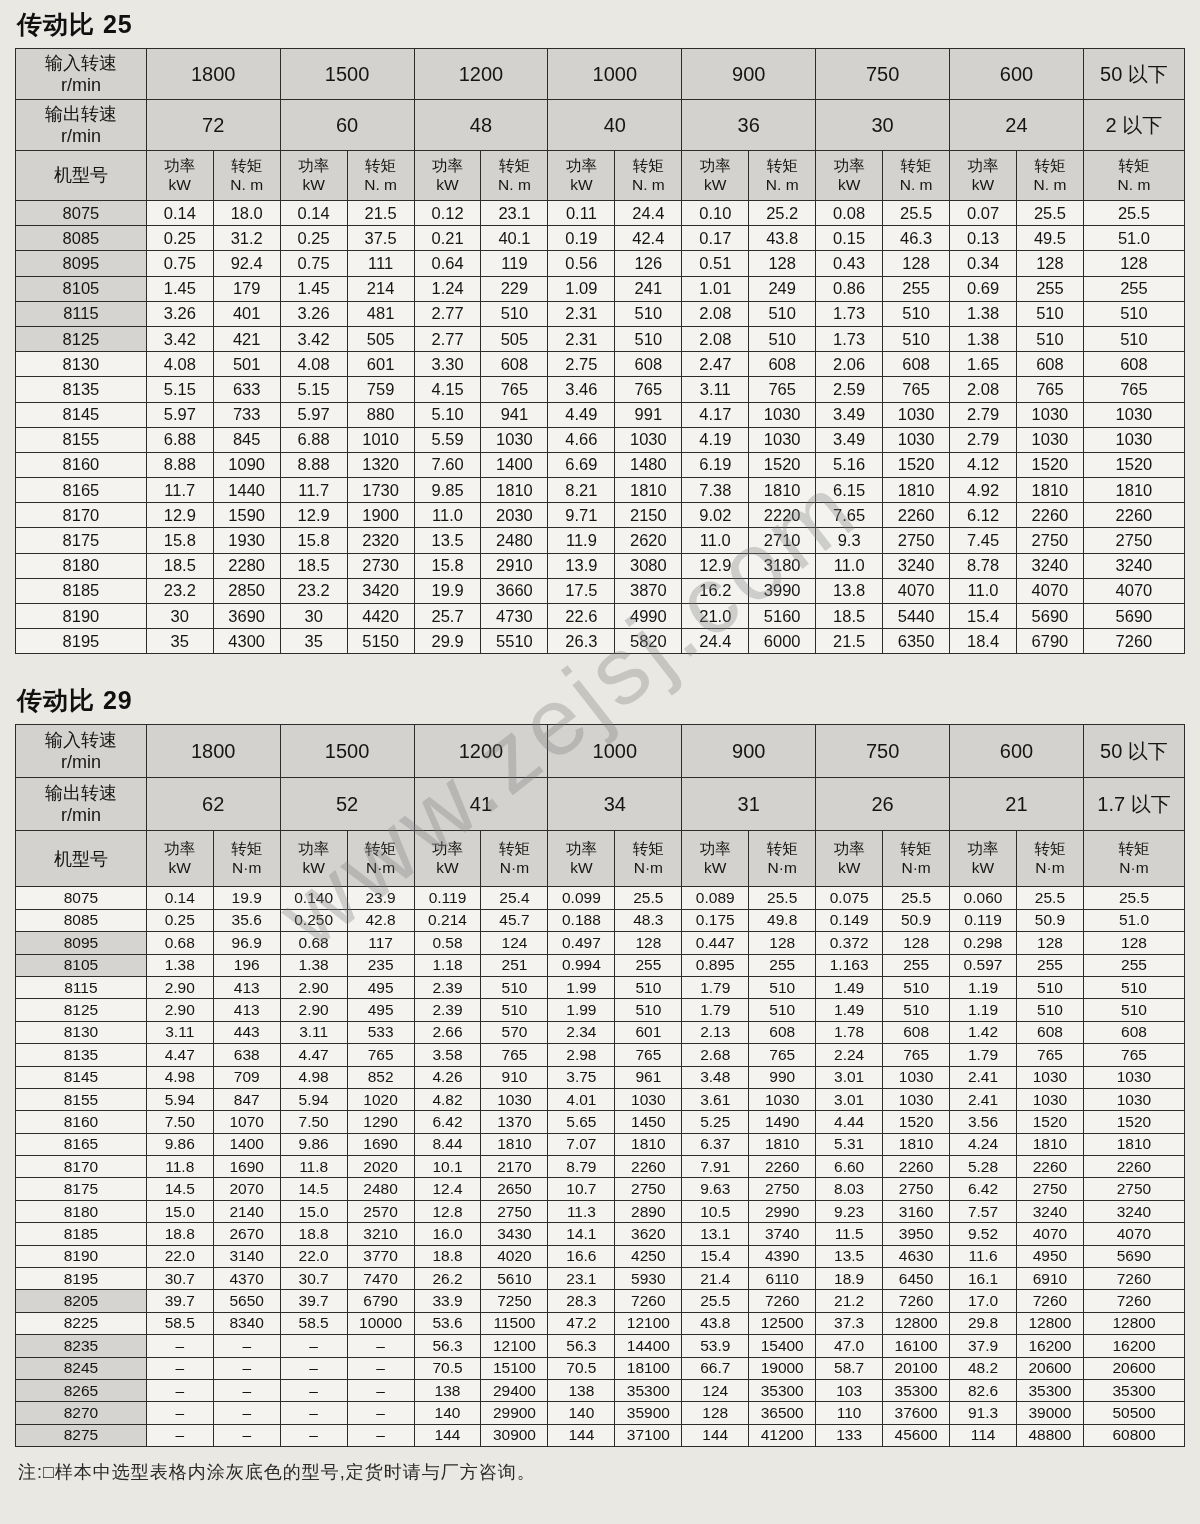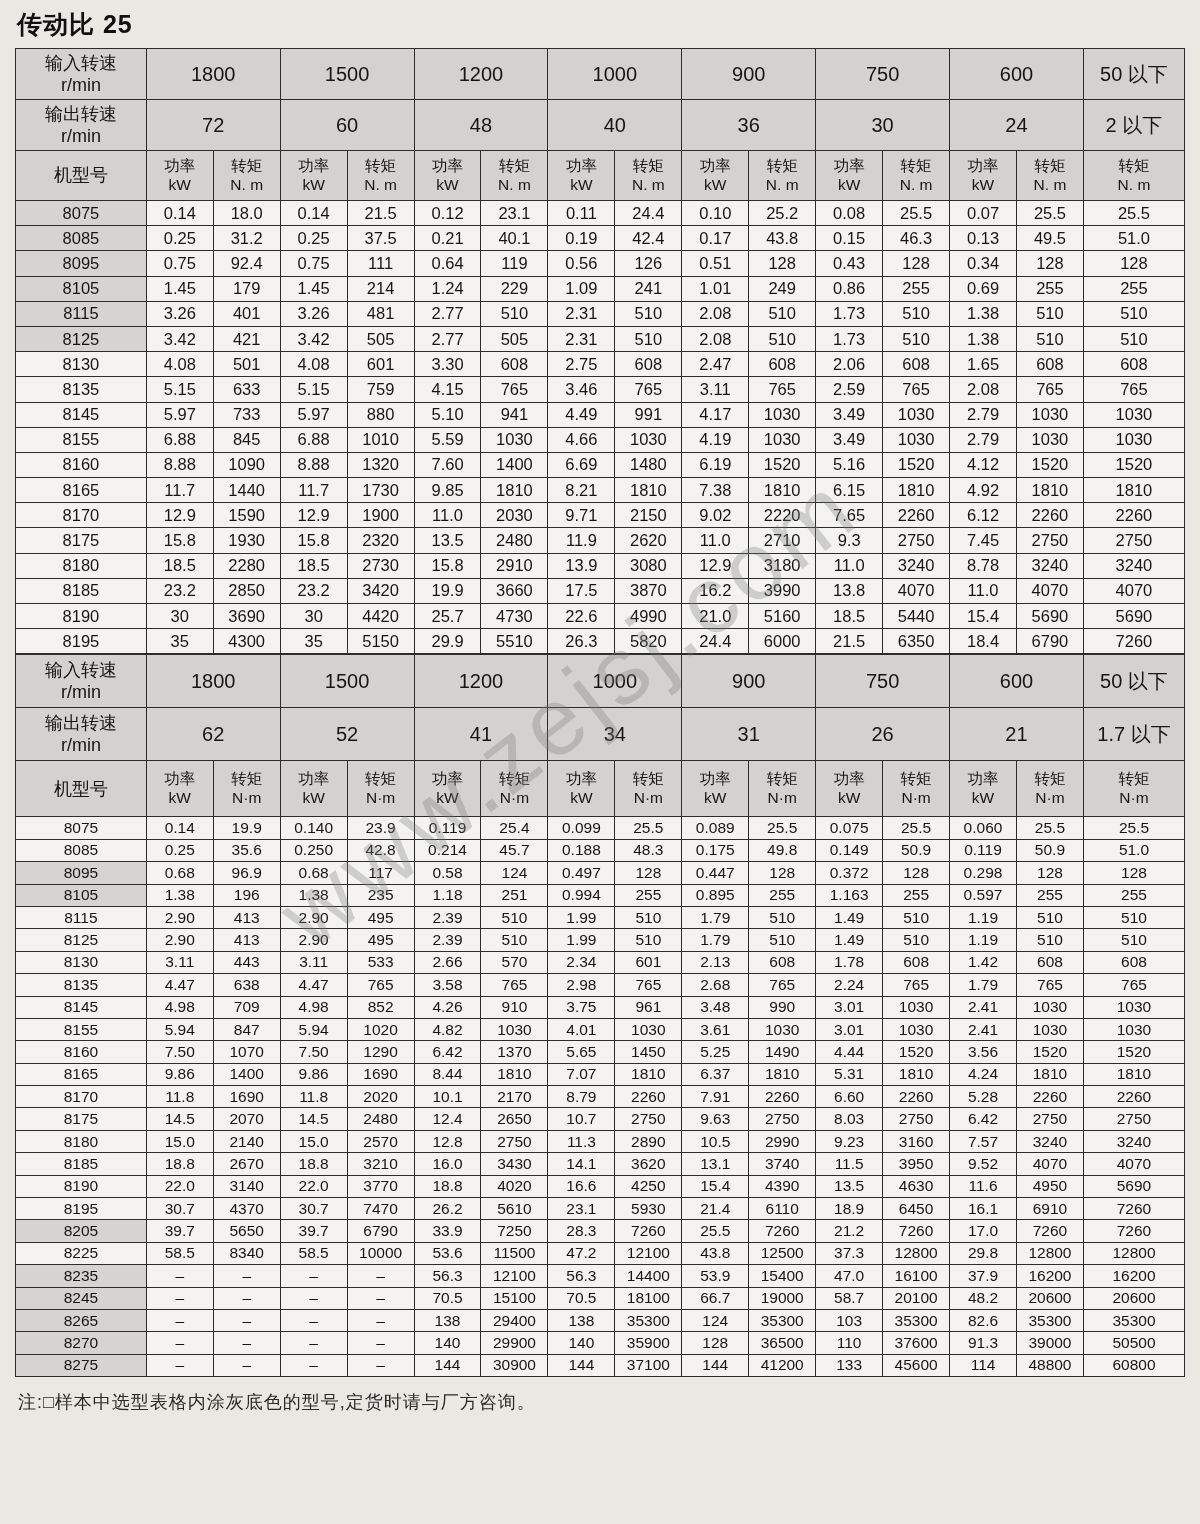--- a/index.html
+++ b/index.html
@@ -456,20 +456,21 @@
           <td class="value-cell">6000</td>
           <td class="value-cell">21.5</td>
           <td class="value-cell">6350</td>
           <td class="value-cell">18.4</td>
           <td class="value-cell">6790</td>
           <td class="value-cell">7260</td>
         </tr>
       </tbody>
     </table>
 
+  <div class="table-title title-2">传动比 29</div>
   <table class="spec-table t2">
       <colgroup>
         <col style="width: 127px;">
         <col style="width: 65px;">
         <col style="width: 65px;">
         <col style="width: 65px;">
         <col style="width: 65px;">
         <col style="width: 65px;">
         <col style="width: 65px;">
         <col style="width: 65px;">

